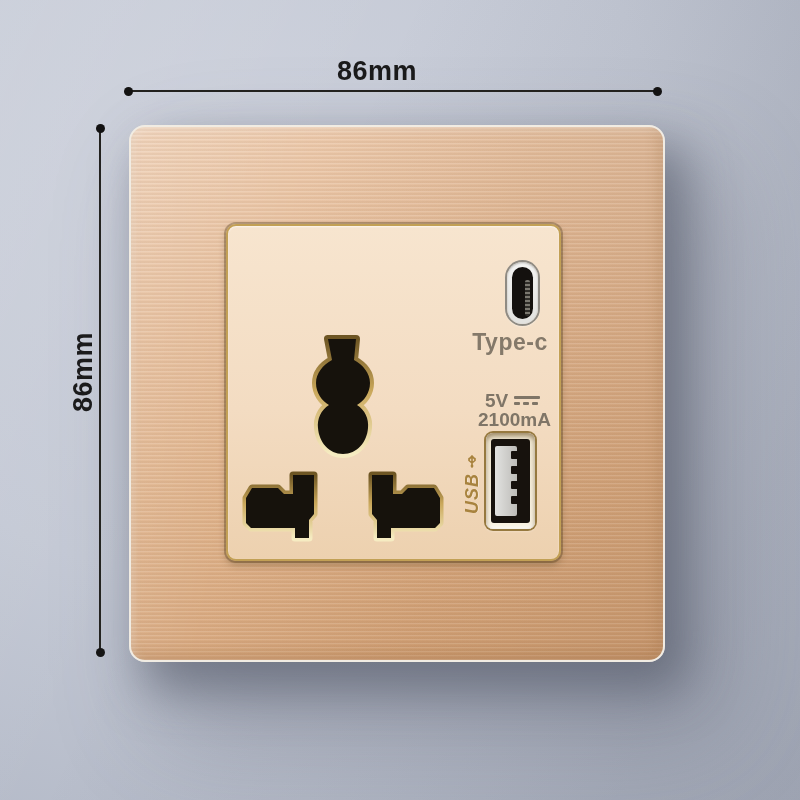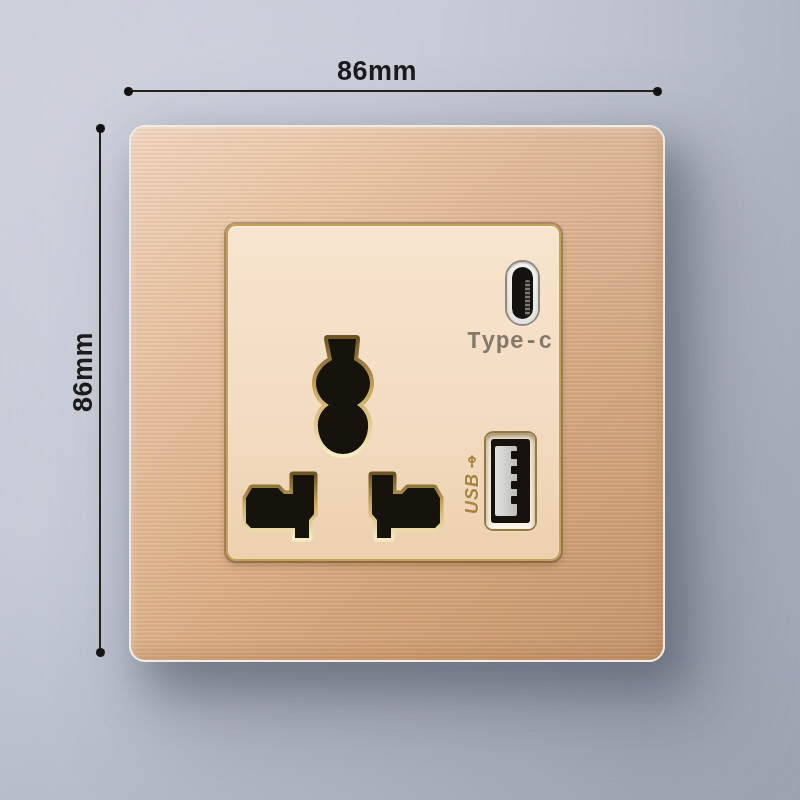--- a/index.html
+++ b/index.html
@@ -62,21 +62,21 @@
     border-radius:16px;
     background:linear-gradient(180deg,#f4f4f2 0%, #e2e2df 100%);
     box-shadow:0 0 0 2px #8f8b83, 0 2px 3px rgba(255,255,255,.7), inset 0 1px 2px rgba(0,0,0,.25);
   }
   .typec-black{ position:absolute; left:5px; top:5px; width:21px; height:52px;
     border-radius:11px; background:#14110e; }
   .typec-tab{ position:absolute; left:13px; top:13px; width:5px; height:36px;
     border-radius:2px;
     background:repeating-linear-gradient(180deg,#7b786f 0 2px,#2f2d28 2px 4px); }
   .typec-label{ position:absolute; left:232px; top:103px; width:100px;
-    text-align:center; font-size:23px; font-weight:700; color:#84796a; letter-spacing:.5px;font-family:Liberation Mono, monospace; }
+    text-align:center; font-size:23px; font-weight:700; color:#84796a; letter-spacing:.5px; }
 
   
   .spec{ position:absolute; left:250px; top:165px; width:82px;
     color:#7f7567; font-weight:700; font-size:19px; line-height:19px; }
   .spec-row{ display:flex; align-items:center; gap:6px; padding-left:7px; }
   .dc-icon{ display:inline-block; width:26px; }
   .dc-solid{ height:3px; background:#7f7567; border-radius:1px; }
   .dc-dashes{ margin-top:3px; display:flex; gap:3px; }
   .dc-dashes span{ display:block; width:6px; height:3px; background:#7f7567; border-radius:1px; }
 
@@ -148,20 +148,34 @@
       </g>
     </svg>
 
     <div class="typec-ring">
       <div class="typec-black">
         <div class="typec-tab"></div>
       </div>
     </div>
     <div class="typec-label">Type-c</div>
 
+    <div class="spec">
+      <div class="spec-row">
+        <span>5V</span>
+        <span class="dc-icon">
+          <span class="dc-solid" style="display:block;"></span>
+          <span class="dc-dashes">
+              <span></span>
+              <span></span>
+              <span></span>
+            </span>
+        </span>
+      </div>
+      <div>2100mA</div>
+    </div>
 
     <div class="usb-ring">
       <div class="usb-black">
         <div class="usb-tongue">
           <div class="usb-contacts">
             <span></span>
               <span></span>
               <span></span>
               <span></span>
           </div>

